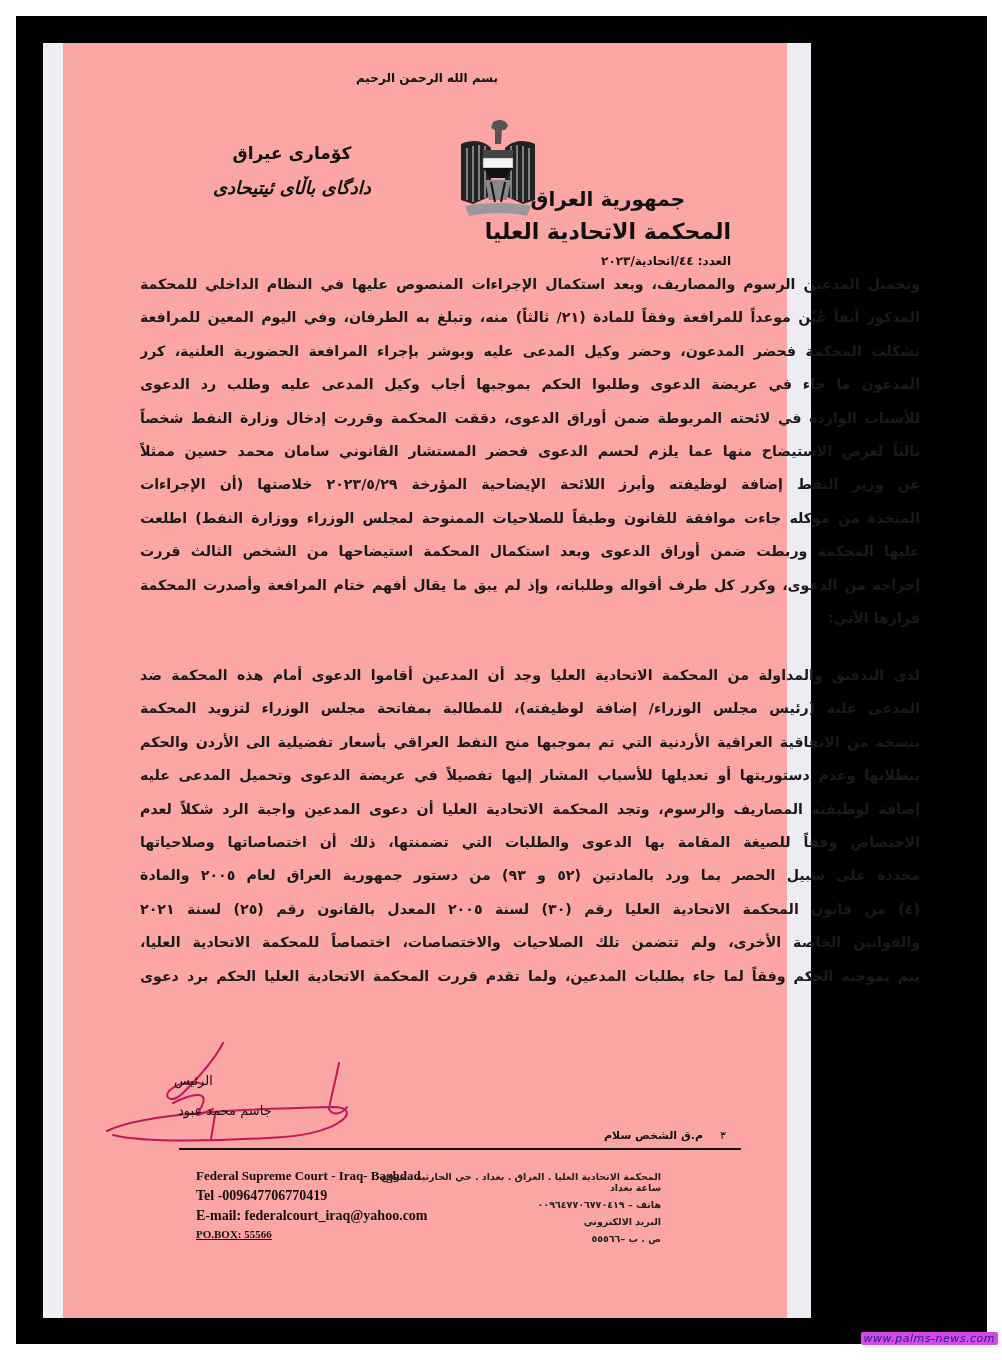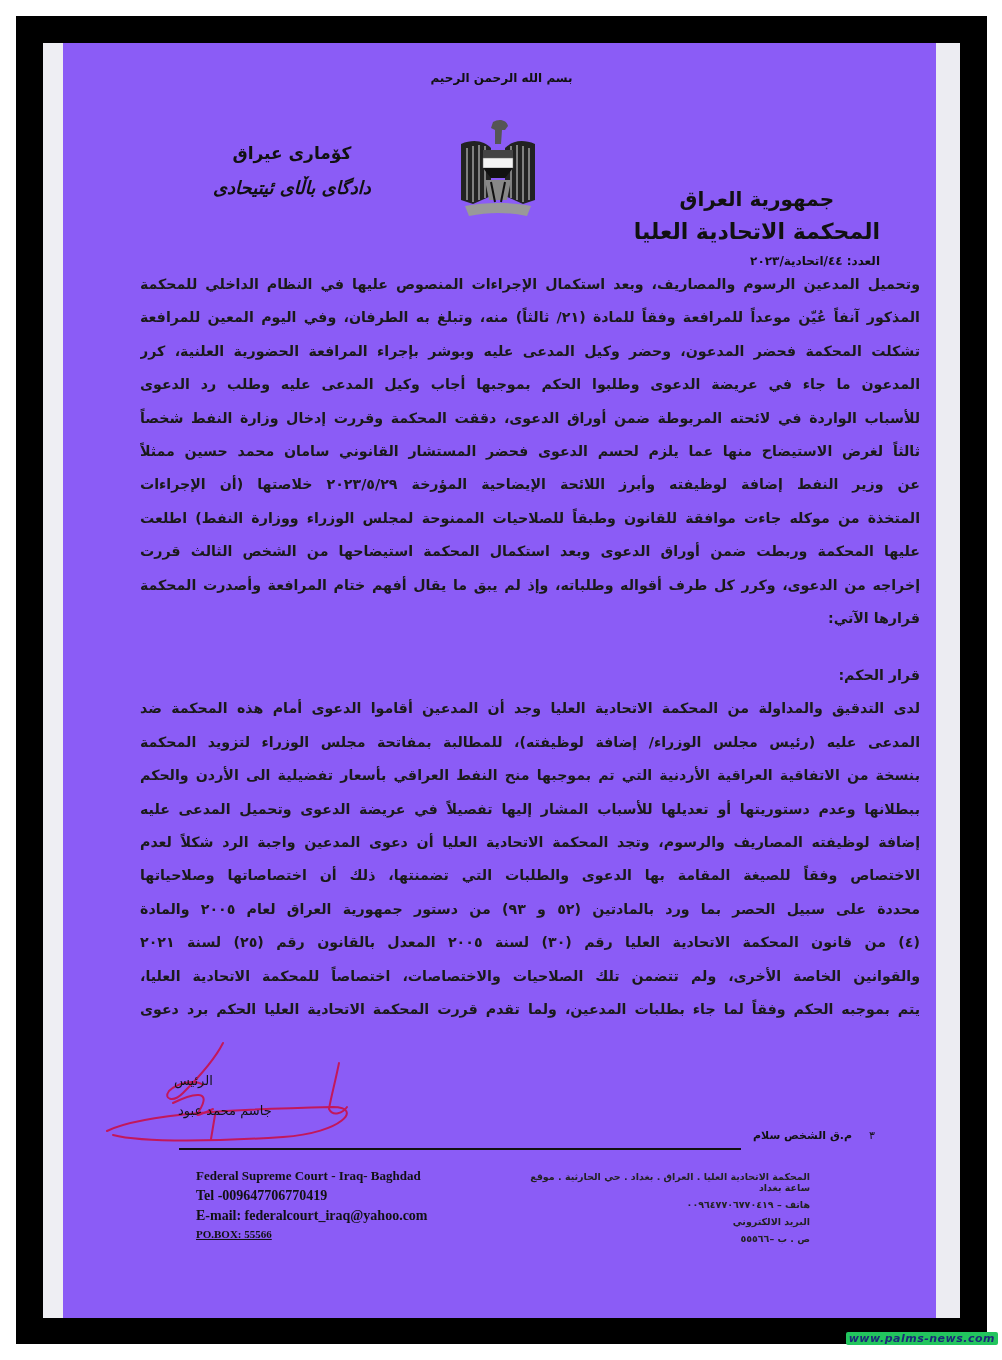--- a/index.html
+++ b/index.html
@@ -4,22 +4,22 @@
 <style>
   html, body { margin:0; padding:0; }
   body {
     width:1002px; height:1360px; background:#ffffff; position:relative; overflow:hidden;
     font-family: "DejaVu Sans", sans-serif;
   }
   .frame {
     position:absolute; left:16px; top:16px; width:971px; height:1328px; background:#000;
   }
   .paper {
-    position:absolute; left:43px; top:43px; width:917px; height:1275px;
-    background:#8b5cf6;
+    position:absolute; left:43px; top:43px; width:768px; height:1275px;
+    background:#fca5a5;
     box-shadow: inset 20px 0 0 #eeeef3, inset -24px 0 0 #ececf2;
   }
   .rtl { direction:rtl; unicode-bidi:embed; }
   .basmala {
     position:absolute; left:0; width:100%; top:28px; text-align:center;
     font-size:12px; font-weight:bold; color:#111;
   }
   .hdr-ar {
     position:absolute; right:80px; top:102px; text-align:center; color:#111;
     font-family: "DejaVu Sans", sans-serif; font-weight:bold;margin-top:42px;
@@ -52,22 +52,22 @@
   .rule { position:absolute; left:136px; width:562px; top:1105px; height:2px; background:#111; }
   .foot-en { position:absolute; left:153px; top:1125px; font-family:"Liberation Serif", serif; font-weight:bold; color:#111; }
   .foot-en div { margin-bottom:4px; }
   .foot-en .f1 { font-size:13px; }
   .foot-en .f2 { font-size:14px; }
   .foot-en .f3 { font-size:14px; }
   .foot-en .f4 { font-size:11px;text-decoration:underline; }
   .foot-ar { position:absolute; right:150px; top:1128px; width:300px; font-size:9.5px; font-weight:bold; color:#222; }
   .foot-ar div { margin-bottom:6px; }
   .watermark {
-    position:absolute; right:4px; top:1332px; font-family:"DejaVu Sans", sans-serif; font-style:italic; font-weight:bold;
-    font-size:11px; color:#1c2a78; background:#22c55e; padding:0 3px; border-radius:2px; letter-spacing:0.5px;text-align:right;
+    position:absolute; right:4px; top:1332px; font-family:"DejaVu Sans", sans-serif; font-style:italic; font-weight:normal;
+    font-size:11px; color:#1c2a78; background:#d946ef; padding:0 3px; border-radius:2px; letter-spacing:0.5px;text-align:right;
   }
 </style>
 </head>
 <body>
 
 <div class="frame"></div>
 
 <div class="paper">
 
   <div class="basmala rtl">بسم الله الرحمن الرحيم</div>
@@ -115,21 +115,20 @@
     <span class="line">للأسباب الواردة في لائحته المربوطة ضمن أوراق الدعوى، دققت المحكمة وقررت إدخال وزارة النفط شخصاً</span>
     <span class="line">ثالثاً لغرض الاستيضاح منها عما يلزم لحسم الدعوى فحضر المستشار القانوني سامان محمد حسين ممثلاً</span>
     <span class="line">عن وزير النفط إضافة لوظيفته وأبرز اللائحة الإيضاحية المؤرخة ٢٠٢٣/٥/٢٩ خلاصتها (أن الإجراءات</span>
     <span class="line">المتخذة من موكله جاءت موافقة للقانون وطبقاً للصلاحيات الممنوحة لمجلس الوزراء ووزارة النفط) اطلعت</span>
     <span class="line">عليها المحكمة وربطت ضمن أوراق الدعوى وبعد استكمال المحكمة استيضاحها من الشخص الثالث قررت</span>
     <span class="line">إخراجه من الدعوى، وكرر كل طرف أقواله وطلباته، وإذ لم يبق ما يقال أفهم ختام المرافعة وأصدرت المحكمة</span>
     <span class="line last">قرارها الآتي:</span>
   </div>
 
   <div class="sec2 rtl">
-    <span class="line heading">قرار الحكم:</span>
     <span class="line">لدى التدقيق والمداولة من المحكمة الاتحادية العليا وجد أن المدعين أقاموا الدعوى أمام هذه المحكمة ضد</span>
     <span class="line">المدعى عليه (رئيس مجلس الوزراء/ إضافة لوظيفته)، للمطالبة بمفاتحة مجلس الوزراء لتزويد المحكمة</span>
     <span class="line">بنسخة من الاتفاقية العراقية الأردنية التي تم بموجبها منح النفط العراقي بأسعار تفضيلية الى الأردن والحكم</span>
     <span class="line">ببطلانها وعدم دستوريتها أو تعديلها للأسباب المشار إليها تفصيلاً في عريضة الدعوى وتحميل المدعى عليه</span>
     <span class="line">إضافة لوظيفته المصاريف والرسوم، وتجد المحكمة الاتحادية العليا أن دعوى المدعين واجبة الرد شكلاً لعدم</span>
     <span class="line">الاختصاص وفقاً للصيغة المقامة بها الدعوى والطلبات التي تضمنتها، ذلك أن اختصاصاتها وصلاحياتها</span>
     <span class="line">محددة على سبيل الحصر بما ورد بالمادتين (٥٢ و ٩٣) من دستور جمهورية العراق لعام ٢٠٠٥ والمادة</span>
     <span class="line">(٤) من قانون المحكمة الاتحادية العليا رقم (٣٠) لسنة ٢٠٠٥ المعدل بالقانون رقم (٢٥) لسنة ٢٠٢١</span>
     <span class="line">والقوانين الخاصة الأخرى، ولم تتضمن تلك الصلاحيات والاختصاصات، اختصاصاً للمحكمة الاتحادية العليا،</span>
     <span class="line">يتم بموجبه الحكم وفقاً لما جاء بطلبات المدعين، ولما تقدم قررت المحكمة الاتحادية العليا الحكم برد دعوى</span>

